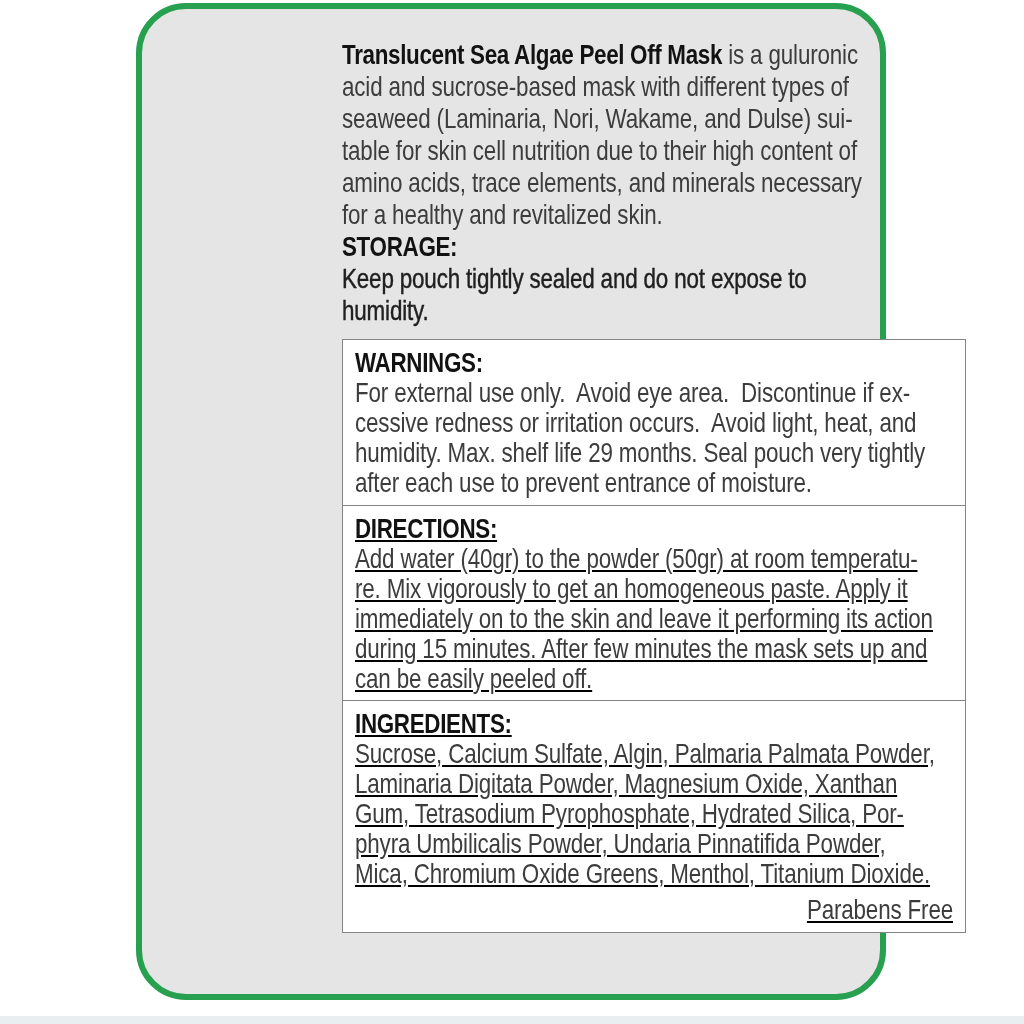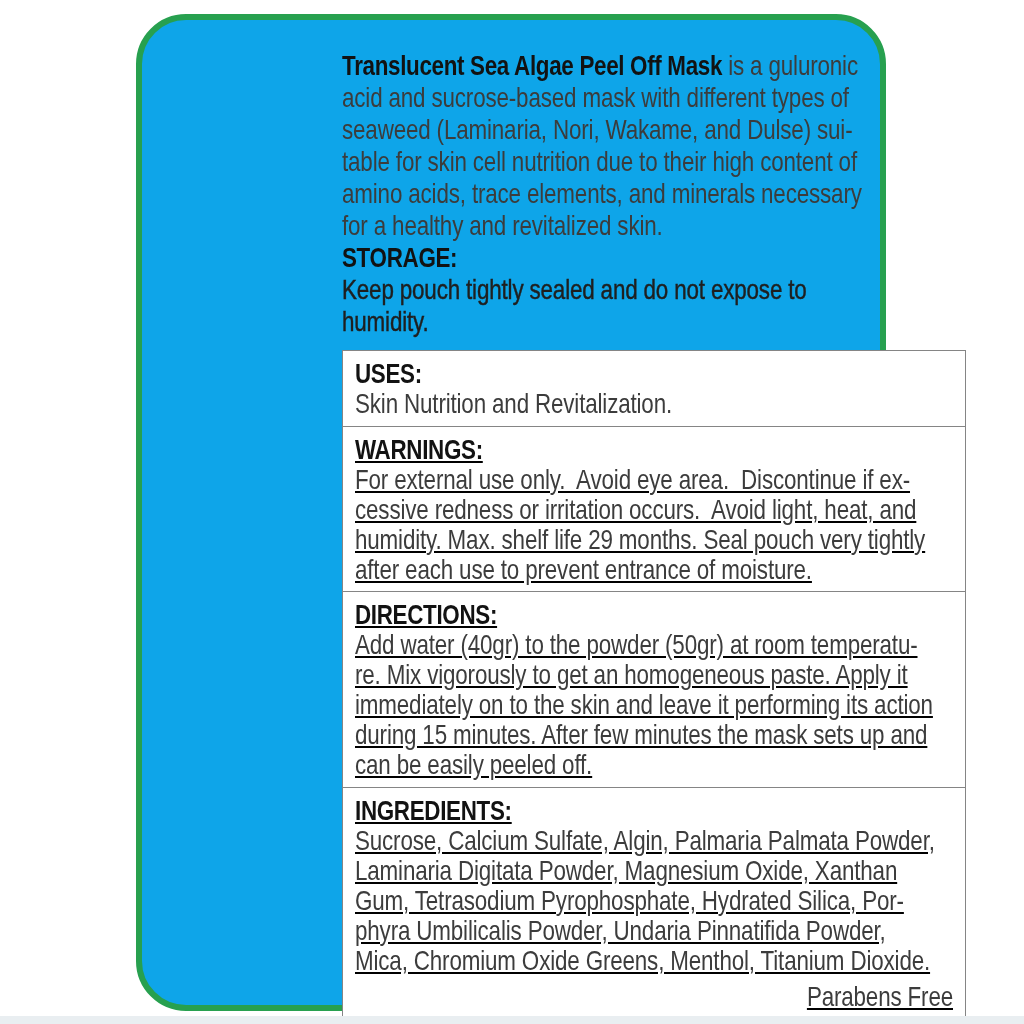--- a/index.html
+++ b/index.html
@@ -14,27 +14,27 @@
   .stage {
     position: relative;
     width: 1024px;
     height: 1024px;
     background: #ffffff;
   }
   
   .label-frame {
     position: absolute;
     left: 136px;
-    top: 14px;
+    top: 3px;
     width: 750px;
     height: 997px;
     box-sizing: border-box;
     border: 6px solid #27a04f;
     border-radius: 50px;
-    background: #0ea5e9;
+    background: #e5e5e5;
   }
   
   .bottom-strip {
     position: absolute;
     left: 0;
     bottom: 0;
     width: 1024px;
     height: 8px;
     background: #e9eef1;
   }
@@ -128,26 +128,20 @@
       </div>
 
       <div class="txt">
         <p class="heading">STORAGE:</p>
         <p class="storage-body">Keep pouch tightly sealed and do not expose to
 humidity.</p>
       </div>
 
       <div class="boxes">
 
-        <div class="box">
-          <div class="txt">
-            <p class="heading">USES:</p>
-            <p class="body-text">Skin Nutrition and Revitalization.</p>
-          </div>
-        </div>
 
         <div class="box">
           <div class="txt">
             <p class="heading">WARNINGS:</p>
             <p class="body-text">For external use only.  Avoid eye area.  Discontinue if ex-
 cessive redness or irritation occurs.  Avoid light, heat, and
 humidity. Max. shelf life 29 months. Seal pouch very tightly
 after each use to prevent entrance of moisture.</p>
           </div>
         </div>

